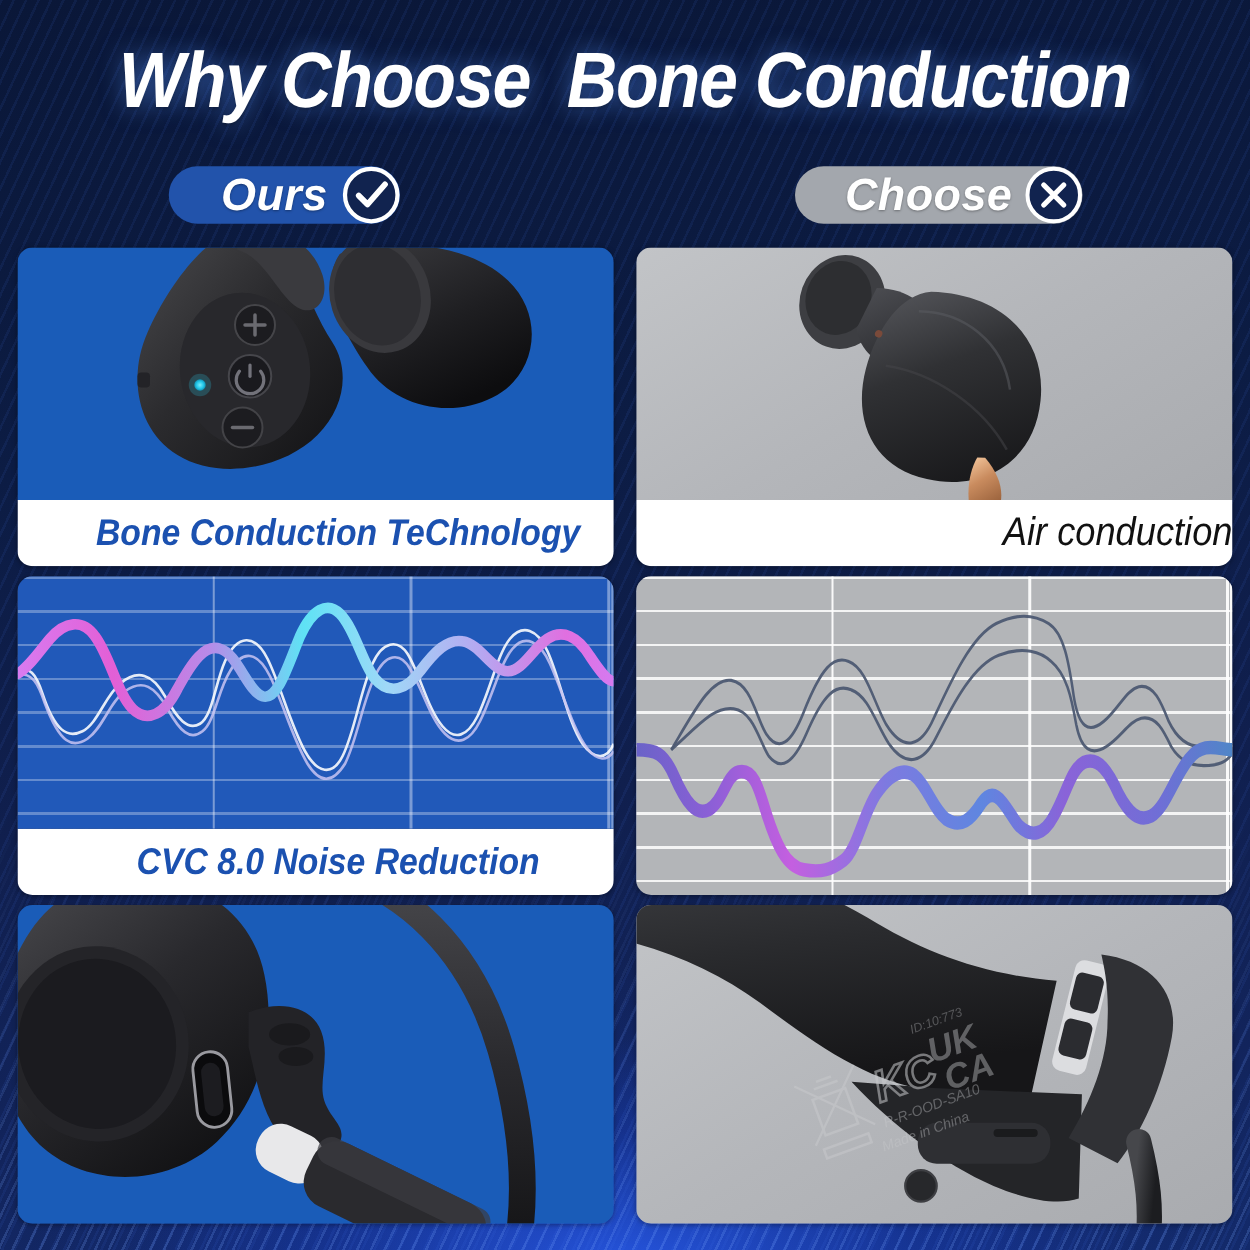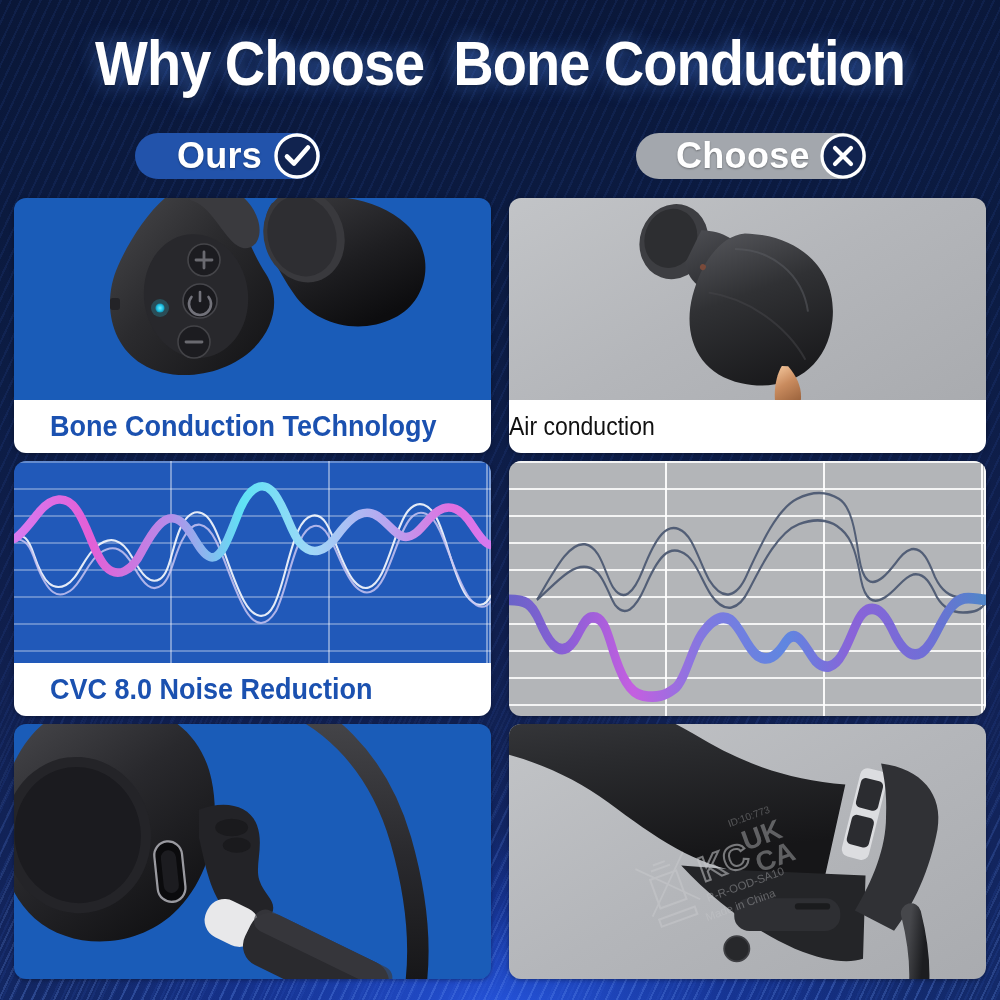--- a/index.html
+++ b/index.html
@@ -7,20 +7,21 @@
     width:1000px;height:1000px;overflow:hidden;
     font-family:"Liberation Sans", sans-serif;
     background:#0b1a3e;
   }
   .stage{
     position:relative;width:1000px;height:1000px;overflow:hidden;
     background:
       radial-gradient(ellipse 520px 230px at 500px 1010px, rgba(40,90,235,.85) 0%, rgba(25,60,175,.45) 45%, rgba(12,30,95,0) 78%),
       radial-gradient(ellipse 700px 420px at 500px 1060px, rgba(20,55,170,.55) 0%, rgba(10,25,80,0) 70%),
       linear-gradient(175deg,#0a1738 0%,#0c1c44 35%,#101f4e 62%,#12245c 85%,#132a6b 100%);
+    font-style: italic;
   }
   
   .hatch{
     position:absolute;inset:0;
     background-image:repeating-linear-gradient(115deg,
        rgba(70,120,240,.16) 0px, rgba(70,120,240,.16) 2px,
        rgba(255,255,255,0) 2px, rgba(255,255,255,0) 9px);
     opacity:.55;pointer-events:none;
   }
   .hatch2{
@@ -69,22 +70,22 @@
   .card{
     width:477px;height:255px;border-radius:12px;overflow:hidden;position:relative;
     display:flex;flex-direction:column;
     box-shadow:0 1px 4px rgba(0,0,0,.35);
   }
   .card .media{flex:1;position:relative;overflow:hidden;}
   .card .caption{
     height:53px;background:#ffffff;display:flex;align-items:center;
     box-sizing:border-box;
   }
-  .cap-ours{justify-content:flex-start;padding-left:36px;color:#1b51b0;font-weight:bold;font-size:27px;}
-  .cap-others{justify-content:flex-start;color:#111111;font-weight:normal;font-size:23px;}
+  .cap-ours{justify-content:center;padding-left:36px;color:#1b51b0;font-weight:bold;font-size:27px;}
+  .cap-others{justify-content:flex-end;color:#111111;font-weight:normal;font-size:29px;}
   .cap-text{transform:scaleY(1.1);transform-origin:center left;white-space:nowrap;}
   .cap-others .cap-text{transform-origin:center center;}
 
   
   .bg-blue{background:#1a5cb8;}
   .bg-gray{background:linear-gradient(150deg,#c2c4c7 0%,#b4b6ba 50%,#a9abaf 100%);}
   .bg-blue-grid{background:#2159b9;}
   .bg-gray-grid{background:#b3b5b8;}
 
   .gridlines-h{position:absolute;inset:0;

